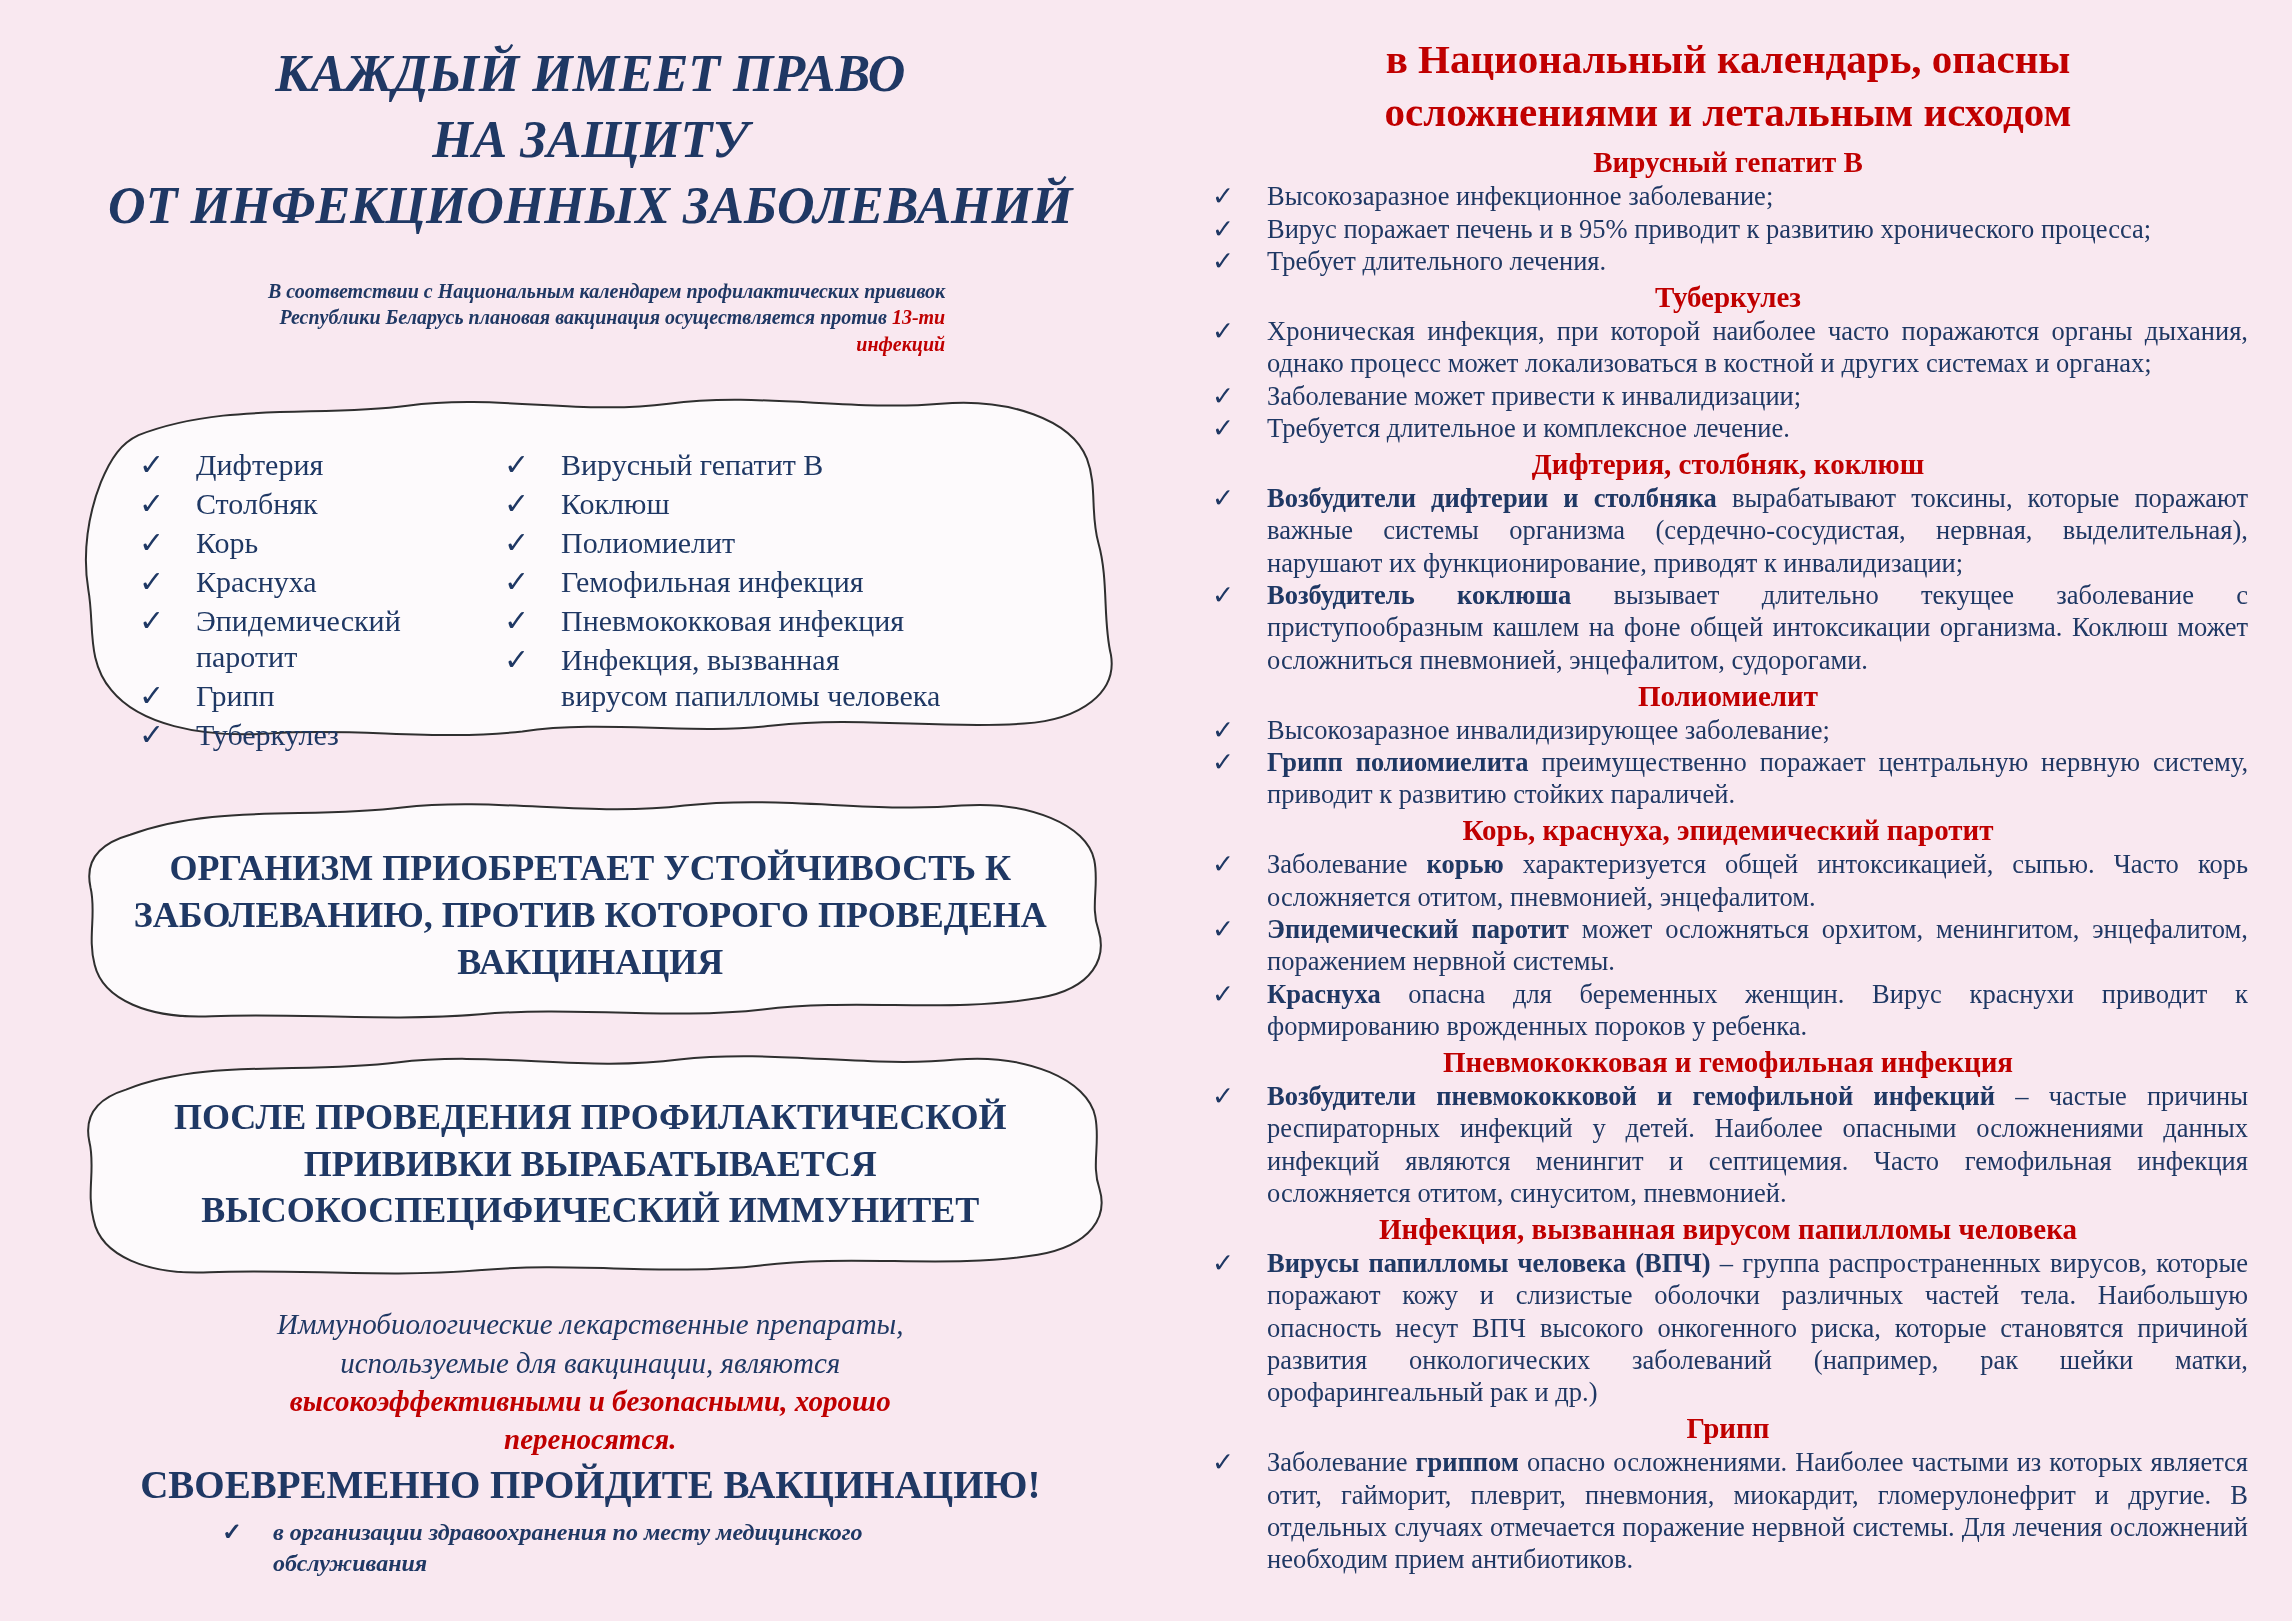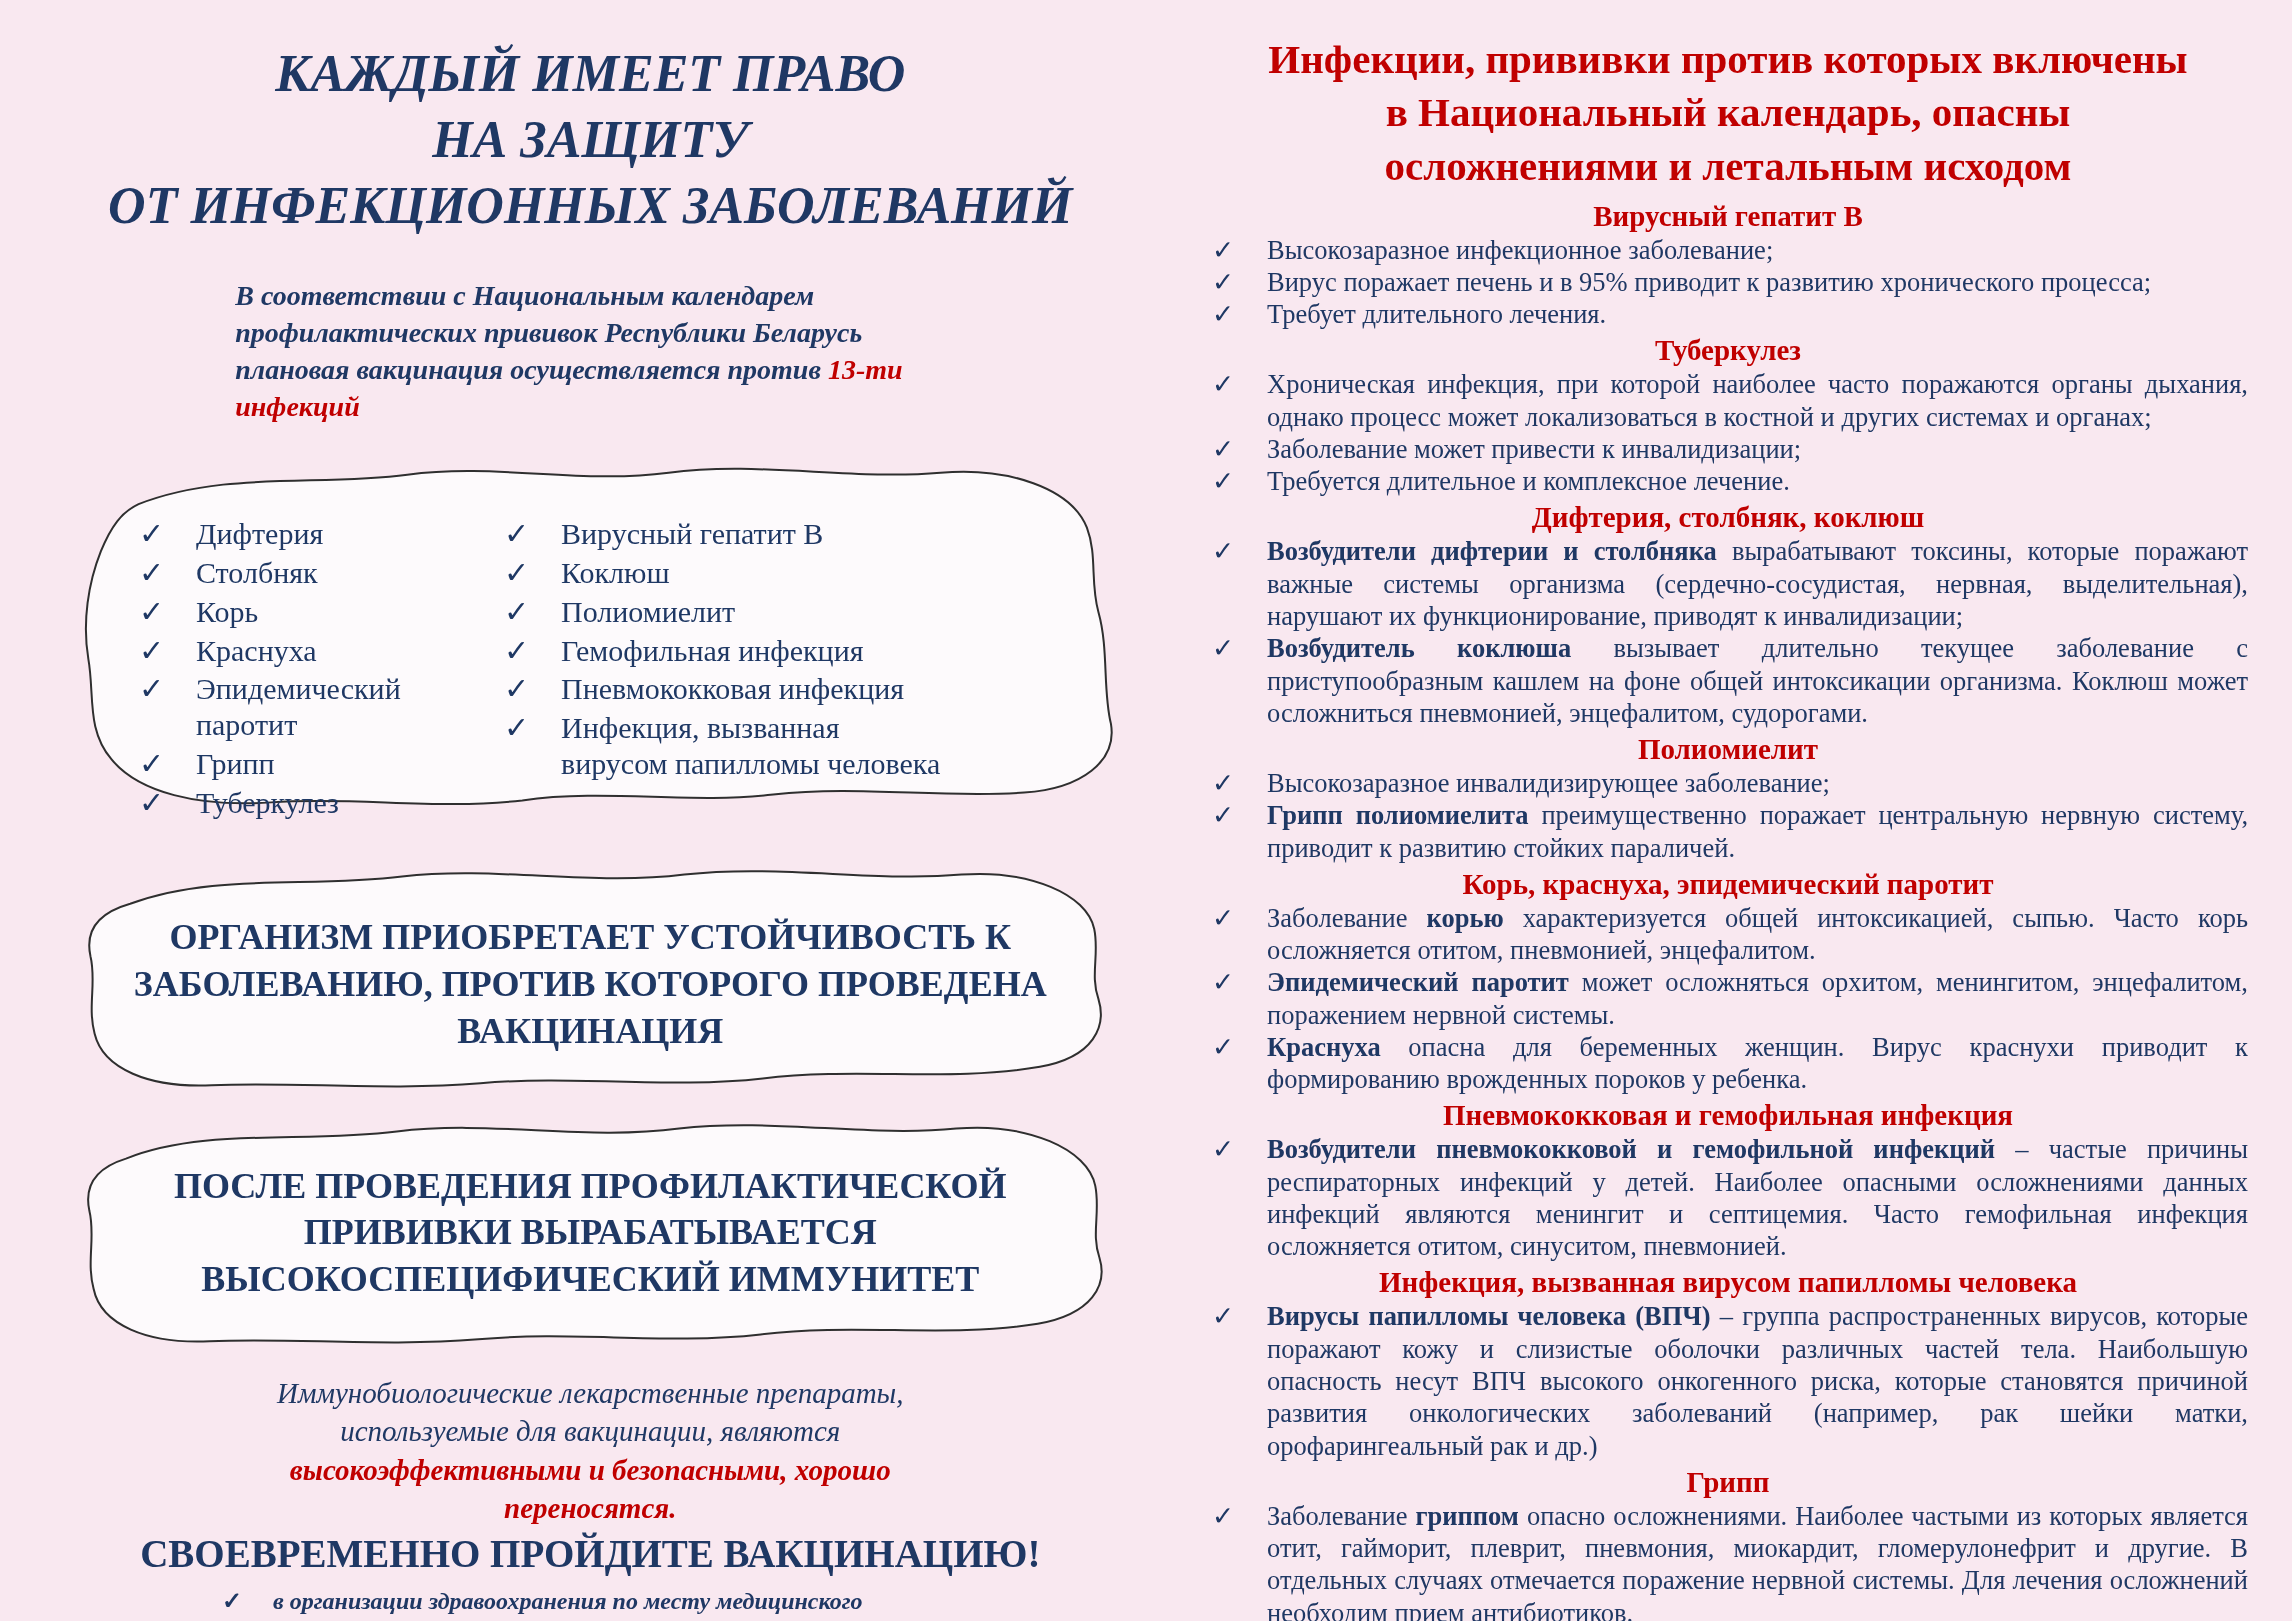--- a/index.html
+++ b/index.html
@@ -13,22 +13,22 @@
   }
   .page { display: flex; width: 100%; height: 100%; }
 
   
   .col-left { width: 1149px; padding: 41px 25.5px 0 57px; }
   .l-title {
     text-align: center; font-weight: bold; font-style: italic;
     font-size: 52px; line-height: 1.27; color: #1f3864;
   }
   .intro {
-    margin: 39px auto 0; max-width: 710px; text-align: left;
-    font-weight: bold; font-style: italic; font-size: 28px; line-height: 1.32;
+    margin: 39px auto 0; max-width: 710px; text-align: right;
+    font-weight: bold; font-style: italic; font-size: 20px; line-height: 1.32;
   }
   .red-text { color: #c00000; }
 
   .cloud { position: relative; }
   .cloud > svg { position: absolute; inset: 0; width: 100%; height: 100%; }
   .cloud-inner { position: relative; z-index: 1; }
 
   .cloud1 { height: 365px; margin-top: 31px; }
   .cloud1 .cloud-inner { display: flex; padding: 59px 29px 0 82px; }
   .dlist-left  { width: 365px; flex: none; }
@@ -175,21 +175,20 @@
     <div class="cta-list">
         <div class="cta-item">
           <span class="chk">✓</span>
           <span>в организации здравоохранения по месту медицинского обслуживания</span>
         </div>
       </div>
   </div>
 
   <div class="col-right">
     <div class="r-title">
-      <div>Инфекции, прививки против которых включены</div>
       <div>в Национальный календарь, опасны</div>
       <div>осложнениями и летальным исходом</div>
     </div>
     <div class="sections">
         <div class="sec-heading">Вирусный гепатит В</div>
         <div class="bullet">
           <span class="chk">✓</span>
           <div class="bullet-text"><span>Высокозаразное инфекционное заболевание;</span></div>
         </div>
         <div class="bullet">

